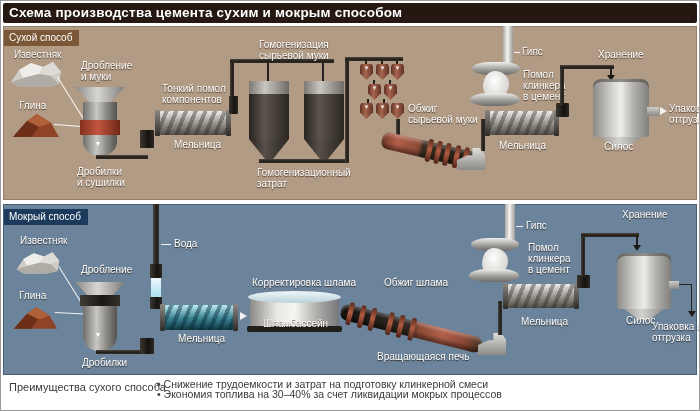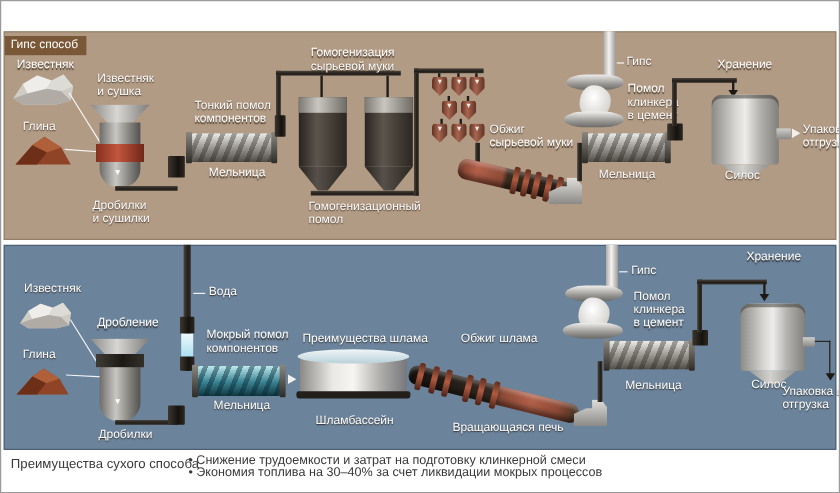--- a/index.html
+++ b/index.html
@@ -59,41 +59,44 @@
   .wwin{position:absolute;background:linear-gradient(#eef8fc,#a9dff0);}
   .arr-r{position:absolute;width:0;height:0;border-left:7px solid #f1f0ee;border-top:4px solid transparent;border-bottom:4px solid transparent;}
   .arr-d{position:absolute;width:0;height:0;border-top:6px solid #1d1a15;border-left:4px solid transparent;border-right:4px solid transparent;}
   .warr{position:absolute;font-size:8px;color:#fff;line-height:8px;}
 </style>
 </head>
 <body>
 
 <div class="stage">
 
+  <div class="titlebar">
+    <div class="title">Схема производства цемента сухим и мокрым способом</div>
+  </div>
 
   <div class="panel-dry"></div>
-  <div class="badge dry">Гипс способ</div>
+  <div class="badge dry">Сухой способ</div>
 
   <svg style="position:absolute;left:8px;top:57px" width="54" height="32" viewBox="0 0 54 32">
     <polygon points="2,24 10,12 22,5 34,9 44,4 52,14 50,26 38,29 10,29" fill="#cfccc6"></polygon>
     <polygon points="10,12 22,5 34,9 30,16 14,20" fill="#efedea"></polygon>
     <polygon points="34,9 44,4 52,14 42,18 30,16" fill="#dddbd6"></polygon>
     <polygon points="2,24 14,20 30,16 42,18 50,26 38,29 10,29" fill="#b0aca5"></polygon>
   </svg>
   <svg style="position:absolute;left:10px;top:110px" width="50" height="28" viewBox="0 0 50 28">
     <polygon points="2,26 16,10 26,3 40,12 48,26" fill="#8f4427"></polygon>
     <polygon points="16,10 26,3 40,12 28,16" fill="#b06038"></polygon>
     <polygon points="2,26 16,10 28,16 20,26" fill="#6d2f18"></polygon>
   </svg>
   <div class="lbl" style="left:13px;top:49px">Известняк</div>
   <div class="lbl" style="left:18px;top:100px">Глина</div>
   <div class="conn" style="left:57px;top:76px;width:52px;transform:rotate(58deg)"></div>
   <div class="conn" style="left:53px;top:123px;width:31px;transform:rotate(4deg)"></div>
 
-  <div class="lbl" style="left:80px;top:60px;width:54px">Известняк и сушка</div>
+  <div class="lbl" style="left:80px;top:60px;width:54px">Дробление и муки</div>
   <div class="funnel" style="left:74px;top:86px;width:50px;height:16px"></div>
   <div class="cbody" style="left:82px;top:101px;width:34px;height:54px"></div>
   <div class="redband" style="left:79px;top:119px;width:40px;height:15px"></div>
   <div class="warr" style="left:95px;top:139px">▾</div>
   <div class="lbl" style="left:76px;top:166px;width:52px">Дробилки и сушилки</div>
   <div class="ph" style="left:95px;top:154px;width:52px"></div>
   <div class="jbox" style="left:139px;top:129px;width:14px;height:18px"></div>
 
   <div class="lbl" style="left:161px;top:83px;width:68px">Тонкий помол компонентов</div>
   <div class="mill" style="left:154px;top:110px;width:76px;height:24px">
@@ -111,21 +114,21 @@
 
   <div class="lbl" style="left:258px;top:39px;width:80px">Гомогенизация сырьевой муки</div>
   <div class="dsilo" style="left:248px;top:80px;width:40px;height:58px">
       <div class="topband"></div>
     </div>
   <div class="dcone" style="left:248px;top:138px;width:40px;height:20px"></div>
   <div class="dsilo" style="left:303px;top:80px;width:40px;height:58px">
       <div class="topband"></div>
     </div>
   <div class="dcone" style="left:303px;top:138px;width:40px;height:20px"></div>
-  <div class="lbl" style="left:256px;top:167px;width:100px">Гомогенизационный помол</div>
+  <div class="lbl" style="left:256px;top:167px;width:100px">Гомогенизационный затрат</div>
   <div class="ph" style="left:258px;top:158px;width:90px"></div>
   <div class="pv" style="left:344px;top:56px;height:106px"></div>
   <div class="ph" style="left:344px;top:56px;width:58px"></div>
 
   <div class="pv2" style="left:364px;top:60px;height:4px"></div>
   <div class="pv2" style="left:380px;top:60px;height:4px"></div>
   <div class="pv2" style="left:395px;top:60px;height:4px"></div>
   <div class="cyc" style="left:359px;top:63px">
       <span>▾</span>
     </div>
@@ -189,20 +192,21 @@
   <div class="arr-d" style="left:606px;top:74px"></div>
   <div class="lbl" style="left:597px;top:49px">Хранение</div>
   <div class="ssilo" style="left:592px;top:78px;width:56px;height:58px"></div>
   <div class="scone" style="left:599px;top:136px;width:42px;height:11px"></div>
   <div class="stub" style="left:646px;top:106px;width:12px;height:9px"></div>
   <div class="arr-r" style="left:659px;top:106px"></div>
   <div class="lbl" style="left:603px;top:141px">Силос</div>
   <div class="lbl" style="left:668px;top:103px;width:52px">Упаковка и отгрузка</div>
 
   <div class="panel-wet"></div>
+  <div class="badge wet">Мокрый способ</div>
 
   <svg style="position:absolute;left:14px;top:247px" width="46" height="29" viewBox="0 0 54 32">
     <polygon points="2,24 10,12 22,5 34,9 44,4 52,14 50,26 38,29 10,29" fill="#cfccc6"></polygon>
     <polygon points="10,12 22,5 34,9 30,16 14,20" fill="#efedea"></polygon>
     <polygon points="34,9 44,4 52,14 42,18 30,16" fill="#dddbd6"></polygon>
     <polygon points="2,24 14,20 30,16 42,18 50,26 38,29 10,29" fill="#b0aca5"></polygon>
   </svg>
   <svg style="position:absolute;left:11px;top:303px" width="47" height="27" viewBox="0 0 50 28">
     <polygon points="2,26 16,10 26,3 40,12 48,26" fill="#8f4427"></polygon>
     <polygon points="16,10 26,3 40,12 28,16" fill="#b06038"></polygon>
@@ -222,35 +226,34 @@
   <div class="ph" style="left:95px;top:349px;width:52px"></div>
   <div class="jbox" style="left:139px;top:337px;width:14px;height:16px"></div>
 
   <div class="pv" style="left:152px;top:203px;height:105px;width:6px"></div>
   <div class="jbox" style="left:149px;top:263px;width:12px;height:14px"></div>
   <div class="wwin" style="left:150px;top:277px;width:10px;height:20px"></div>
   <div class="jbox" style="left:149px;top:296px;width:12px;height:12px"></div>
   <div class="conn" style="left:160px;top:243px;width:10px"></div>
   <div class="lbl" style="left:173px;top:238px">Вода</div>
 
-  <div class="lbl" style="left:171px;top:274px;width:80px">Мокрый помол компонентов</div>
   <div class="mill teal" style="left:159px;top:304px;width:78px;height:25px">
     <div class="drum"></div>
     <div class="capl"></div>
     <div class="capr"></div>
   </div>
   <div class="lbl" style="left:177px;top:333px">Мельница</div>
   <div class="arr-r" style="left:239px;top:311px"></div>
 
-  <div class="lbl" style="left:251px;top:277px;width:110px">Преимущества шлама</div>
+  <div class="lbl" style="left:251px;top:277px;width:110px">Корректировка шлама</div>
   <div class="basin" style="left:249px;top:296px;width:89px;height:31px">
     <div class="btop"></div>
     <div class="brim"></div>
   </div>
-  <div class="lbl" style="left:262px;top:345px">Шламбассейн</div>
+  <div class="lbl" style="left:262px;top:318px">Шламбассейн</div>
 
   <div class="lbl" style="left:383px;top:277px">Обжиг шлама</div>
   <div class="kiln" style="left:340px;top:302px;width:145px;height:16px;transform:rotate(14deg);
        background:linear-gradient(to right,#171310,#322820 48%,#8d4a36 55%,#b2604a 72%,#8d4a36 88%,#40301f 100%)">
     <span class="ring" style="left:5%"></span>
     <span class="ring" style="left:13%"></span>
     <span class="ring" style="left:21%"></span>
     <span class="ring" style="left:33%"></span>
     <span class="ring" style="left:41%"></span>
     <span class="ring" style="left:49%"></span>

